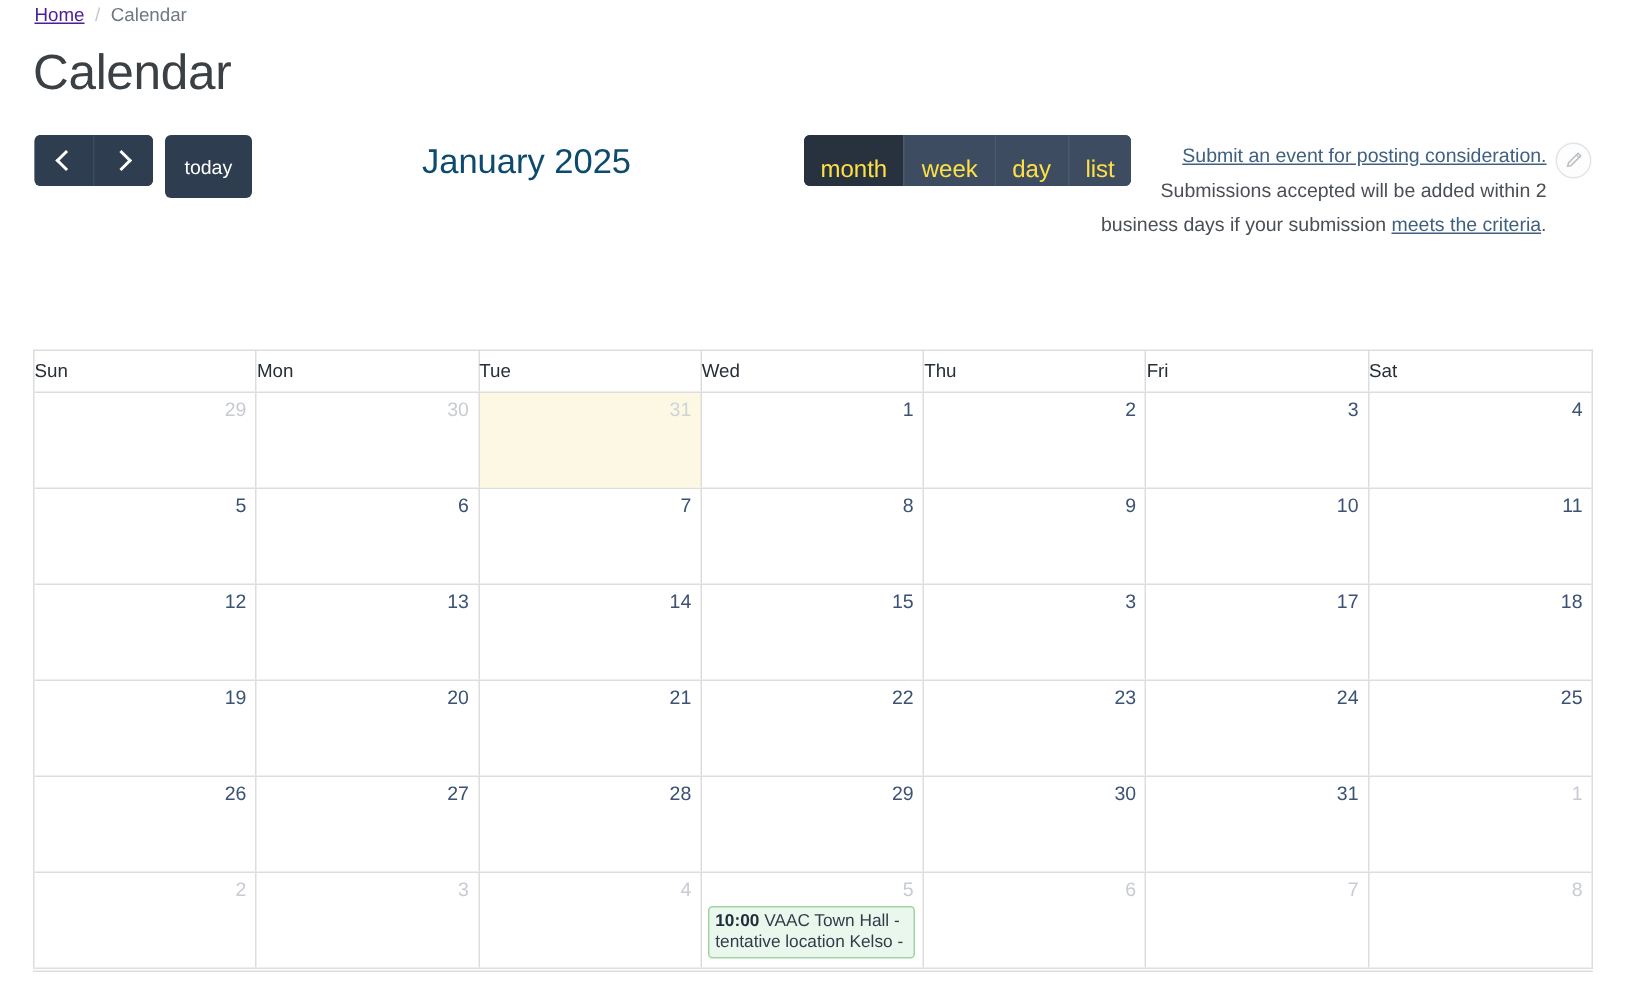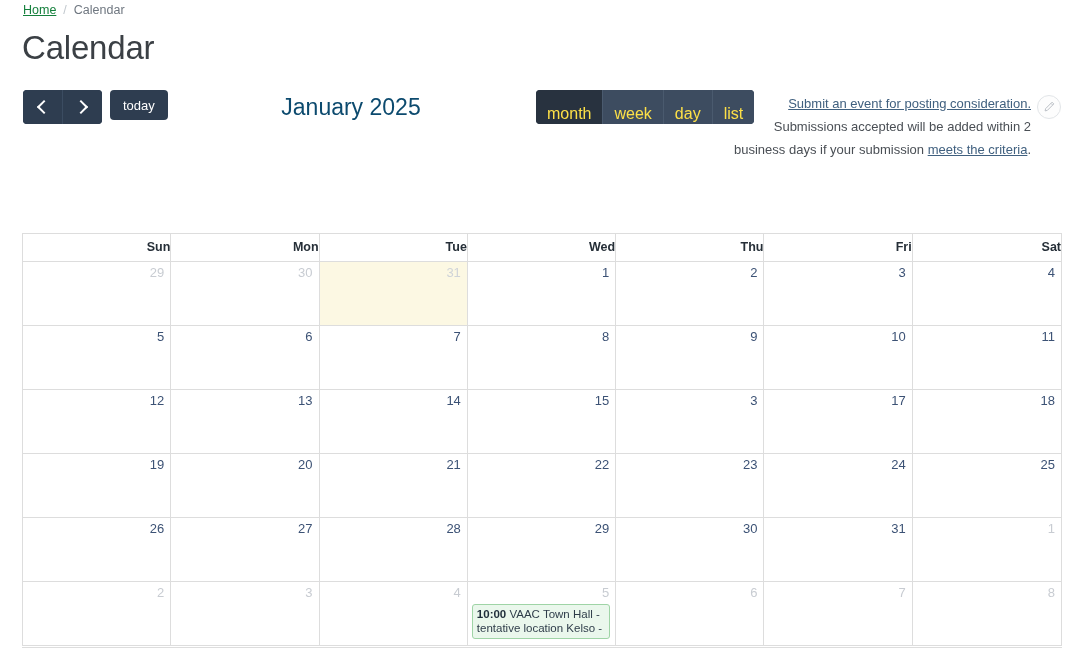--- a/index.html
+++ b/index.html
@@ -27,21 +27,21 @@
     left: 23px;
     font-size: 12.5px;
     line-height: 16px;
     color: #6c757d;
     display: flex;
     align-items: center;
     gap: 7px;
     white-space: nowrap;
   }
   .breadcrumb a {
-    color: #15803d;
+    color: #4c1d95;
     text-decoration: underline;
   }
   .breadcrumb .sep {
     color: #c2c8ce;
   }
   .breadcrumb .current {
     color: #6f7780;
   }
 
   
@@ -106,21 +106,21 @@
   .chev.right { transform: rotate(45deg);  margin-right: 3px; }
 
   .today-btn {
     position: absolute;
     top: 0px;
     left: 110px;
     background: #2e3d50;
     color: #fff;
     border: none;
     border-radius: 4px;
-    height: 30px;
+    height: 42px;
     padding: 0 13px;
     font-size: 13px;
     font-family: "Liberation Sans", sans-serif;
     cursor: pointer;
   }
 
   .cal-title {
     position: absolute;
     top: 0px;
     left: 256px;
@@ -195,23 +195,23 @@
     box-sizing: border-box;
     background: #fff;
   }
 
   .cal-head {
     display: grid;
     grid-template-columns: repeat(7, 1fr);
     border-bottom: 1px solid #dddddd;
   }
   .cal-head div {
-    text-align: right;
+    text-align: left;
     font-size: 12.5px;
-    font-weight: bold;
+    font-weight: normal;
     color: #262f38;
     padding: 6px 0 7px 0;
     border-right: 1px solid #dddddd;
     box-sizing: border-box;
   }
   .cal-head div:last-child { border-right: none; }
 
   .cal-row {
     display: grid;
     grid-template-columns: repeat(7, 1fr);

